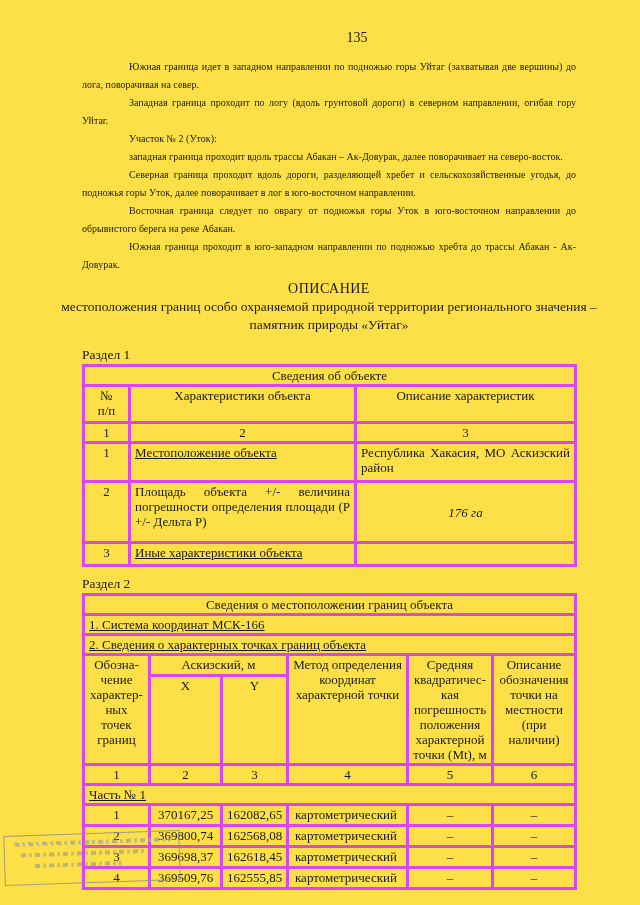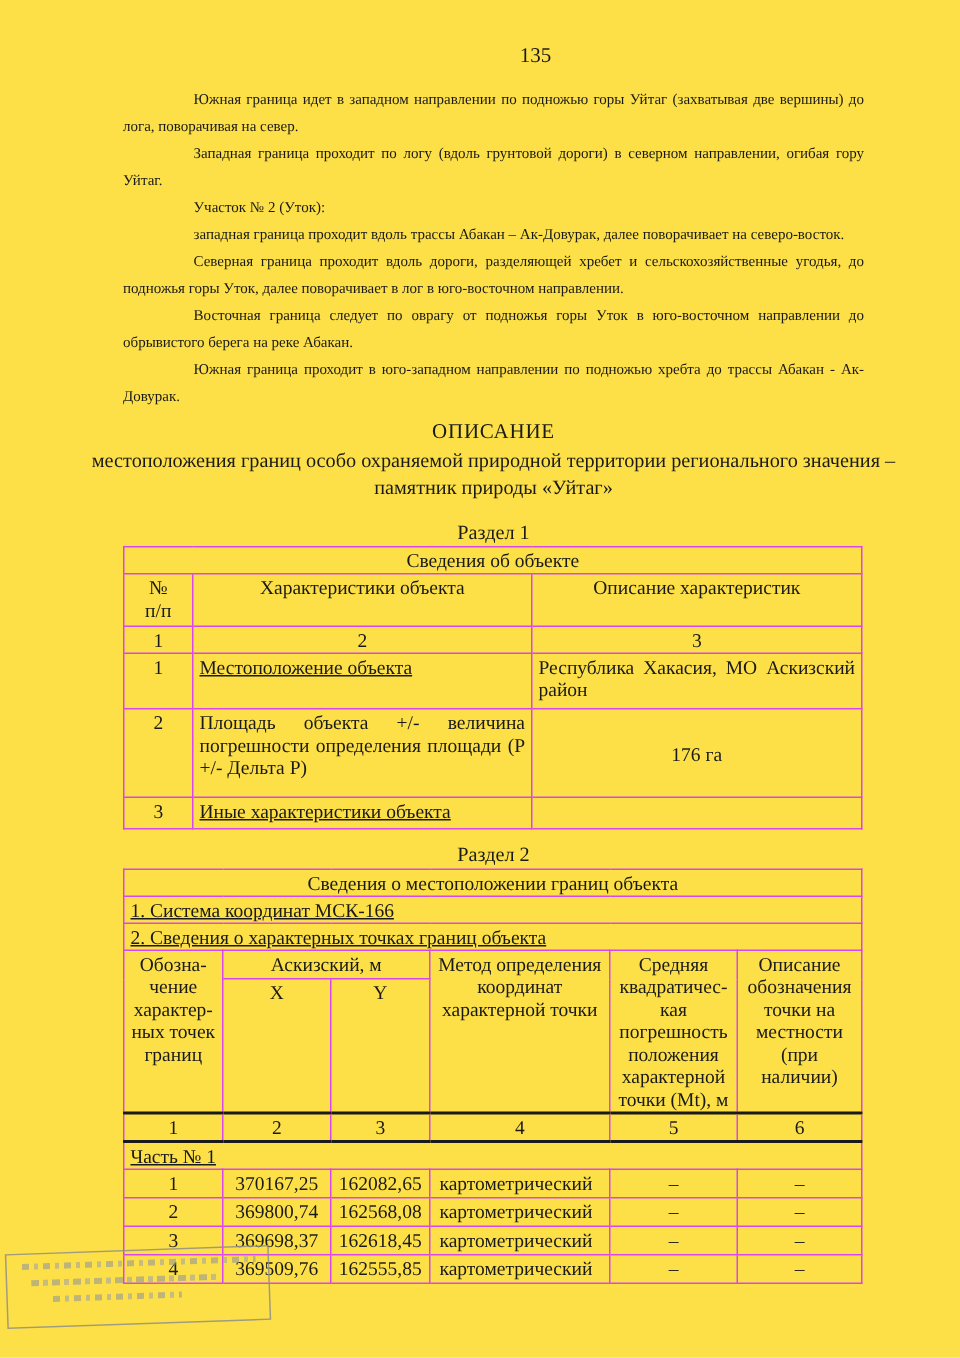--- a/index.html
+++ b/index.html
@@ -36,50 +36,49 @@
   }
   .subheading{
     width:540px;
     margin-left:-23px;
     text-align:center;
     font-size:13.5px;
     line-height:18px;
   }
   .section-label{
     margin-top:12px;
-    text-align:center;
     font-size:13.5px;
     line-height:18px;
   }
   .section-label.s2{margin-top:8px;}
   table{
     border-collapse:collapse;
     table-layout:fixed;
     width:492px;
     font-size:13px;
     line-height:15px;
   }
   td,th{
-    border:1px solid #d946ef;
+    border:3px solid #d946ef;
     padding:1px 4px;
     font-weight:normal;
     vertical-align:top;
     text-align:center;
     overflow:hidden;
   }
   .t-title{height:14px;}
   .t-left{text-align:left;text-decoration:underline;}
   .pre{white-space:pre-line;}
   .t1-head th{height:32px;}
   .numcell{height:14px;}
   .t1 .r1 td{height:34px;}
   .t1 .r2 td{height:56px;}
   .t1 .r3 td{height:18px;}
   .just{text-align:justify;}
-  .vmid{vertical-align:middle;}
+  .vmid{vertical-align:middle;font-style:italic;}
   .t2 .nr td{border-top:2px solid #1a1a1a;border-bottom:2px solid #1a1a1a;height:13px;}
   .t2 .part td{height:14px;}
   .t2 .pt td{height:16px;}
   .t2 .method-cell{text-align:left;padding-left:6px;}
   .t2 .coords-group{height:16px;}
   .stamp{
     position:absolute;
     left:4px;top:833px;
     width:176px;height:50px;
     border:1.5px solid #909088;

